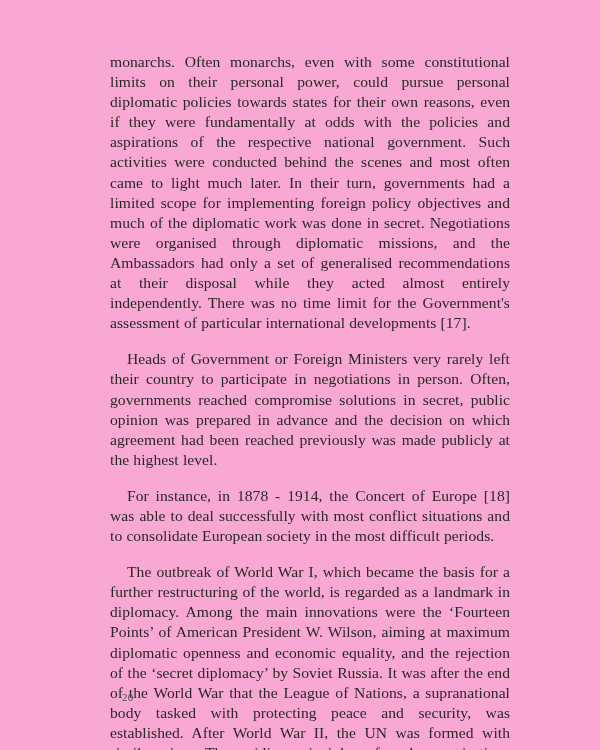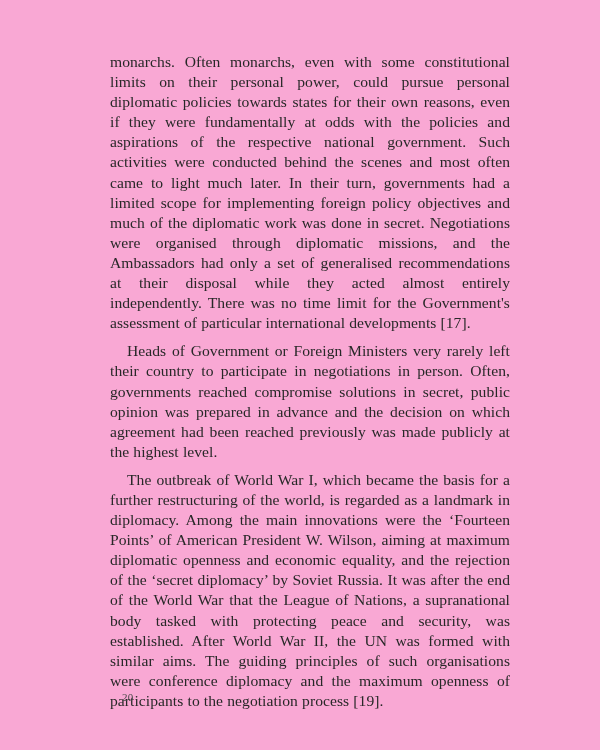--- a/index.html
+++ b/index.html
@@ -40,21 +40,21 @@
     line-height: 20.1px;
     color: #282828;
     letter-spacing: 0.05px;
     word-spacing: 0.2px;
     
     -webkit-font-smoothing: antialiased;
   }
 
   
   .para + .para {
-    margin-top: 8px;
+    margin-top: 16px;
   }
 
   .para.indent {
     text-indent: 17px;
   }
 
   
   .para {
     text-align-last: left;
   }
@@ -74,20 +74,21 @@
 <body>
 
 <div id="page">
 
   <div id="text-column">
 
     <p class="para">monarchs. Often monarchs, even with some constitutional limits on their personal power, could pursue personal diplomatic policies towards states for their own reasons, even if they were fundamentally at odds with the policies and aspirations of the respective national government. Such activities were conducted behind the scenes and most often came to light much later. In their turn, governments had a limited scope for implementing foreign policy objectives and much of the diplomatic work was done in secret. Negotiations were organised through diplomatic missions, and the Ambassadors had only a set of generalised recommendations at their disposal while they acted almost entirely independently. There was no time limit for the Government's assessment of particular international developments [17].</p>
 
     <p class="para indent">Heads of Government or Foreign Ministers very rarely left their country to participate in negotiations in person. Often, governments reached compromise solutions in secret, public opinion was prepared in advance and the decision on which agreement had been reached previously was made publicly at the highest level.</p>
 
+    <p class="para indent">For instance, in 1878 - 1914, the Concert of Europe [18] was able to deal successfully with most conflict situations and to consolidate European society in the most difficult periods.</p>
 
     <p class="para indent">The outbreak of World War I, which became the basis for a further restructuring of the world, is regarded as a landmark in diplomacy. Among the main innovations were the ‘Fourteen Points’ of American President W. Wilson, aiming at maximum diplomatic openness and economic equality, and the rejection of the ‘secret diplomacy’ by Soviet Russia. It was after the end of the World War that the League of Nations, a supranational body tasked with protecting peace and security, was established. After World War II, the UN was formed with similar aims. The guiding principles of such organisations were conference diplomacy and the maximum openness of participants to the negotiation process [19].</p>
 
   </div>
 
   <div id="page-number">20</div>
 
 </div>
 
 </body></html>

